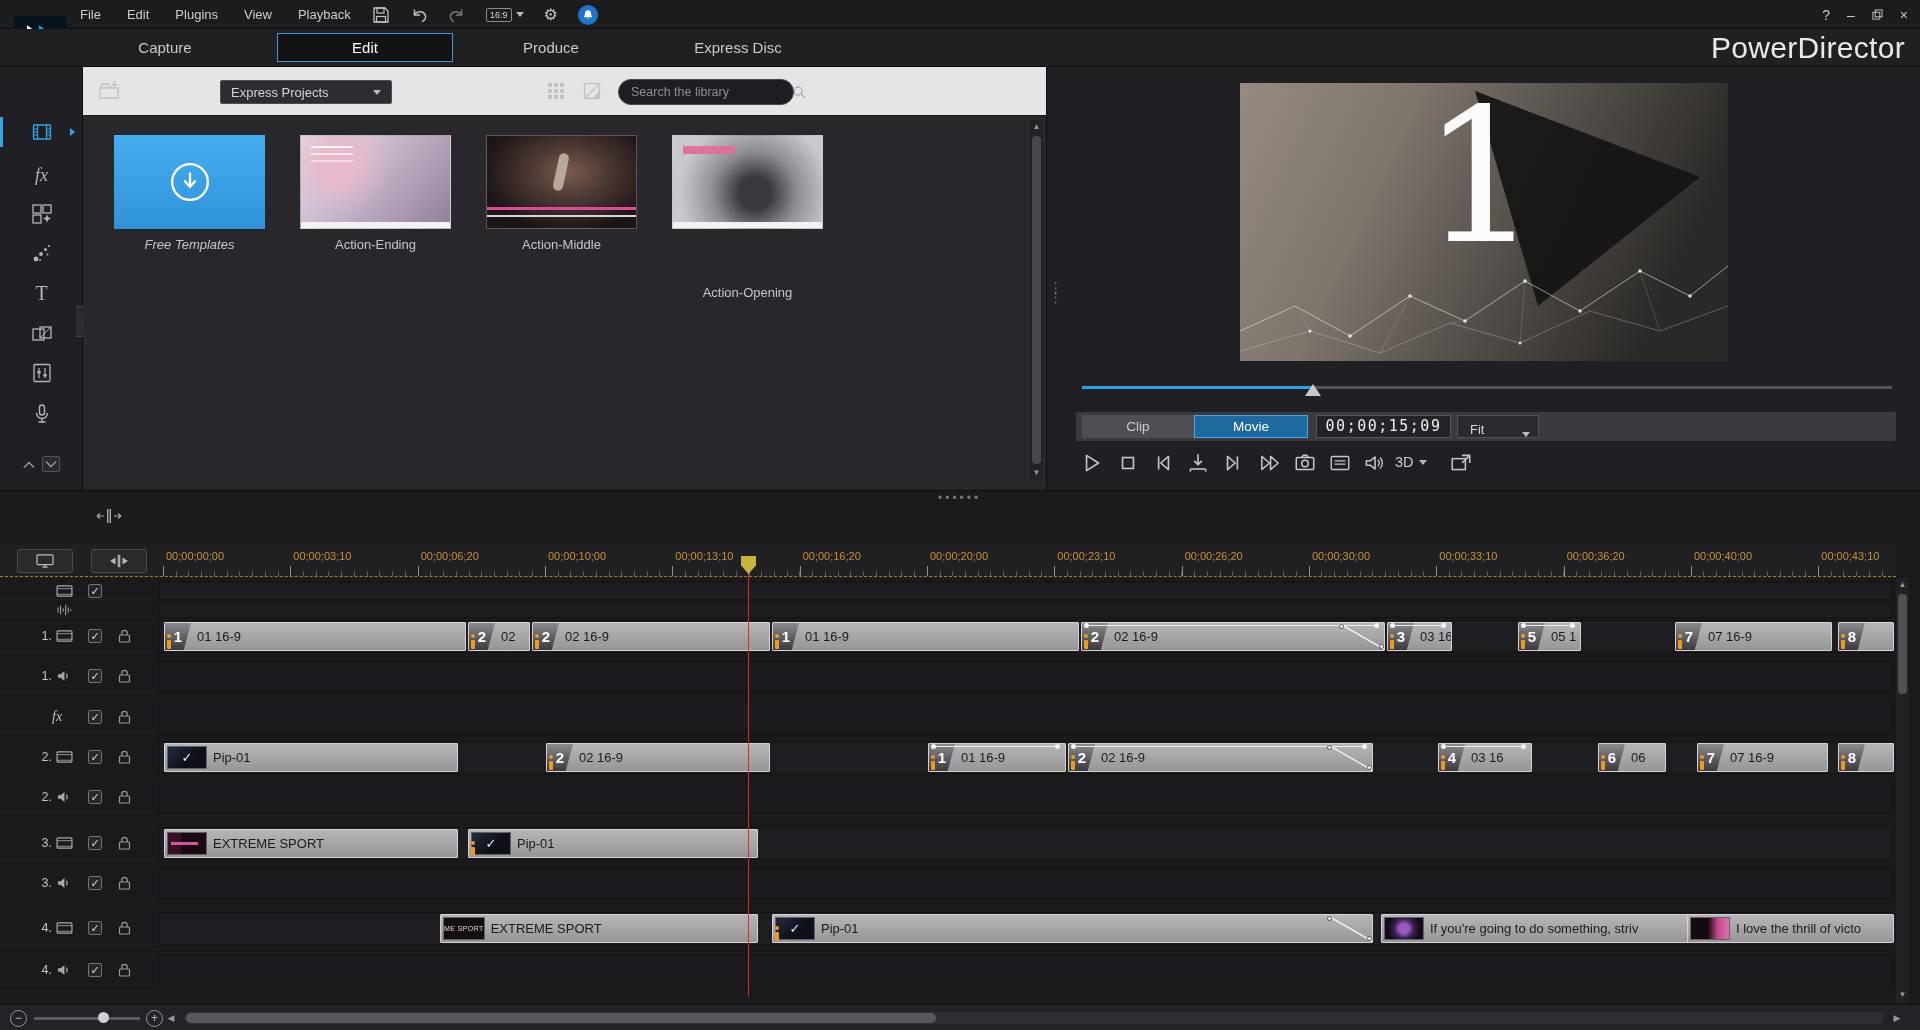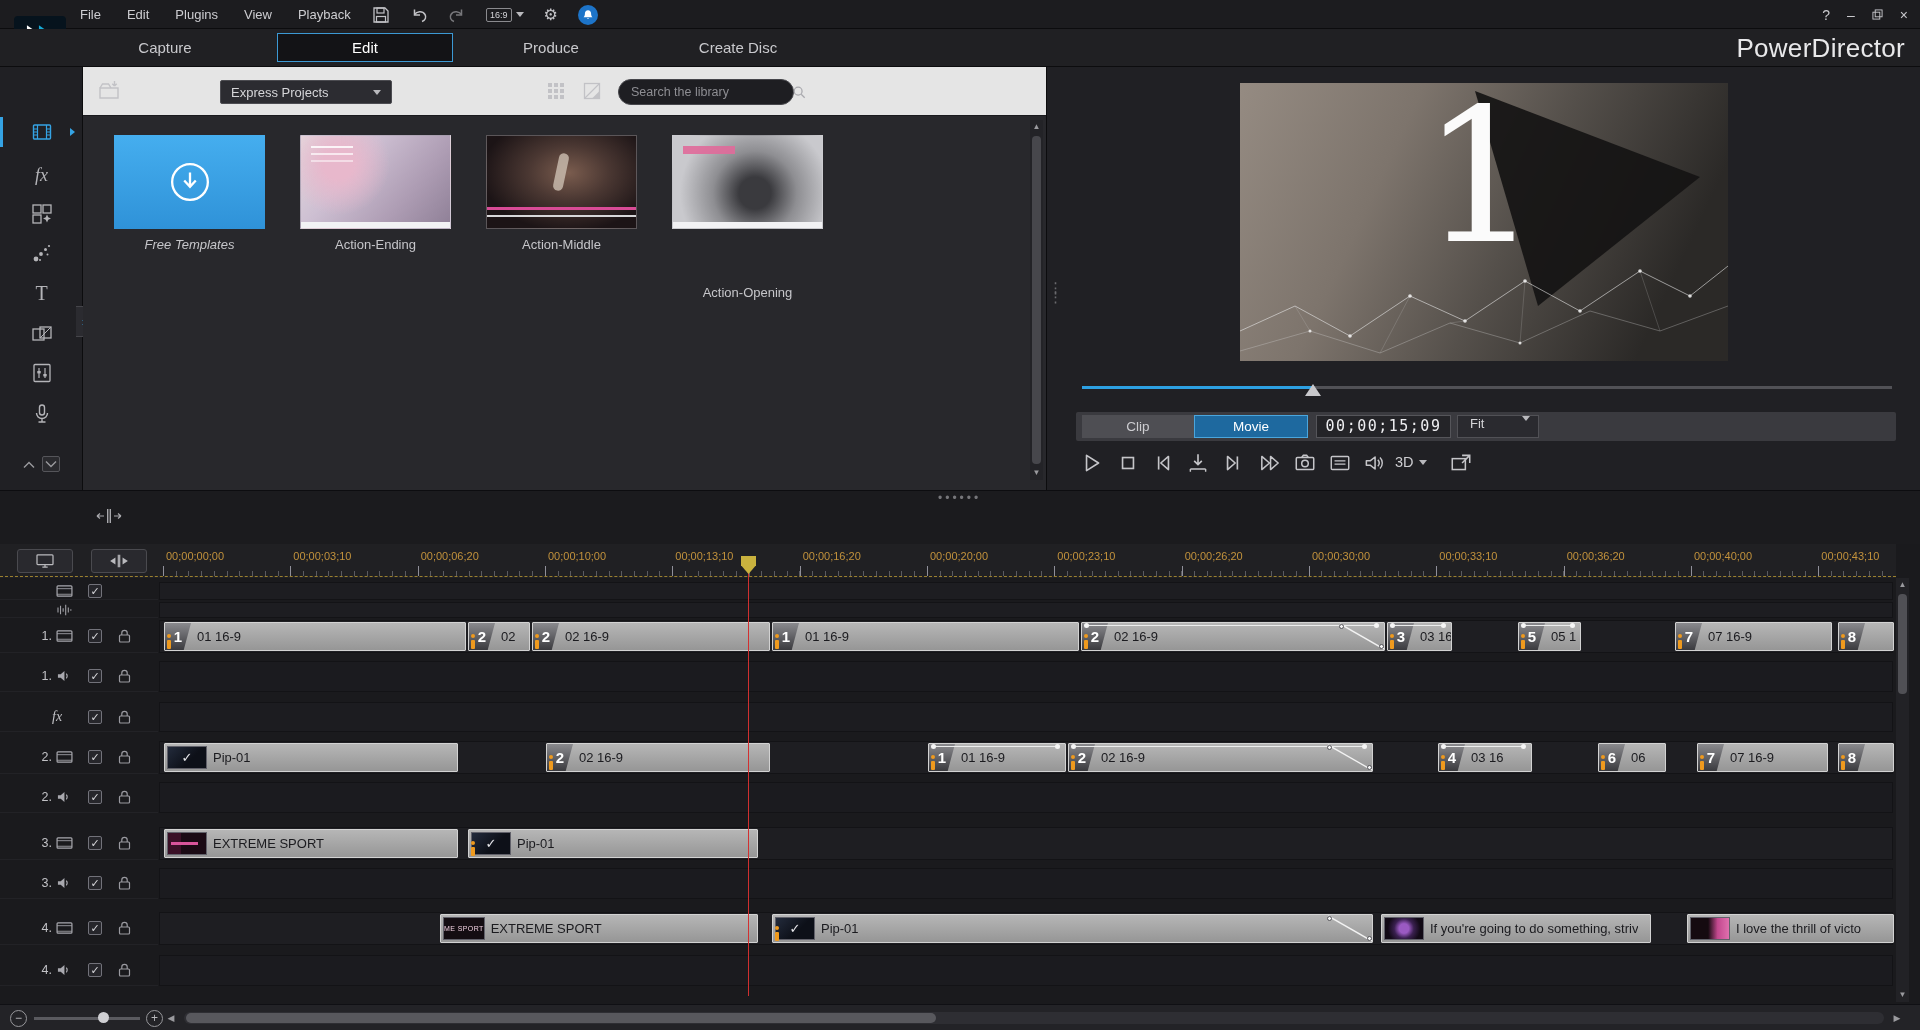--- a/index.html
+++ b/index.html
@@ -26,21 +26,21 @@
   #win-controls > span { font-size:14px; }
   #win-max svg { width:11px; height:11px; }
 
   
   #logo { position:absolute; left:14px; top:16px; width:52px; height:38px; background:#06131d; border-radius:4px;
           display:flex; align-items:center; justify-content:center; }
   #logo svg { width:34px; height:24px; }
   #tabbar { position:absolute; left:0; top:29px; width:1920px; height:38px; background:#202023; border-bottom:1px solid #0c0c0e; }
   .tab { position:absolute; top:0; height:38px; line-height:38px; text-align:center; font-size:15px; color:#c9c9cd; width:150px; }
   .tab.active { top:4px; height:29px; line-height:27px; border:1px solid #3c99d4; background:#131316; color:#fff; width:176px; }
-  #brand { position:absolute; right:15px; top:0; height:38px; line-height:38px; font-size:26px; font-weight:300; color:#e8e8ea; letter-spacing:.3px; }
+  #brand { position:absolute; right:15px; top:0; height:38px; line-height:38px; font-size:30px; font-weight:300; color:#e8e8ea; letter-spacing:.3px; }
 
   
   #sidebar { position:absolute; left:0; top:67px; width:83px; height:423px; background:#202024; border-right:1px solid #0c0c0e; }
   .room { position:absolute; left:0; width:83px; height:40px; display:flex; align-items:center; justify-content:center; color:#b4b4b8; cursor:pointer; }
   .room.active { color:#35a3e4; }
   .room.active::before { content:""; position:absolute; left:0; top:5px; bottom:5px; width:3px; background:#35a3e4; }
   .room.active::after { content:""; position:absolute; right:8px; top:50%; margin-top:-4px;
           border-left:5px solid #35a3e4; border-top:4px solid transparent; border-bottom:4px solid transparent; }
   .ric svg { width:22px; height:22px; }
   .room-fx { font-style:italic; font-family:"Liberation Serif",serif; font-size:18px; }
@@ -110,21 +110,21 @@
   #scrub-handle { position:absolute; top:317px; width:0; height:0;
       border-left:8px solid transparent; border-right:8px solid transparent; border-bottom:12px solid #c8c8cc; }
   #mode-band { position:absolute; left:29px; top:345px; width:820px; height:29px; background:#3a3a3f; border-radius:2px; }
   #clip-btn { position:absolute; left:6px; top:3px; width:112px; height:23px; background:#4e4e53; color:#cdcdd1;
       font-size:13.5px; text-align:center; line-height:23px; }
   #movie-btn { position:absolute; left:118px; top:3px; width:114px; height:23px; background:#1e699f; border:1px solid #4aa6dd;
       color:#fff; font-size:13.5px; text-align:center; line-height:21px; }
   #timecode { position:absolute; left:240px; top:3px; width:135px; height:23px; background:#242428; border:1px solid #55555a;
       color:#efeff2; font-family:"DejaVu Sans Mono",monospace; font-size:15px; letter-spacing:1.5px; text-align:center; line-height:21px; }
   #fit-dd { position:absolute; left:381px; top:3px; width:82px; height:23px; background:#2a2a2f; border:1px solid #515156;
-      color:#d5d5d8; font-size:13px; display:flex; align-items:flex-start; padding:0 8px 0 12px; }
+      color:#d5d5d8; font-size:13px; display:flex; align-items:flex-end; padding:0 8px 0 12px; }
   #fit-dd .car { margin-left:auto; color:#b9b9bd; }
   .pbic { position:absolute; width:24px; height:24px; color:#c5c5c9; top:384px; }
   .pbic svg { width:24px; height:24px; }
   #threed { position:absolute; left:348px; top:387px; color:#cdcdd1; font-size:14.5px; display:flex; gap:5px; align-items:center; }
   #threed .car { color:#b9b9bd; }
 
   
   #hdivider { position:absolute; left:0; top:490px; width:1920px; height:54px; background:#1b1b1e; border-top:1px solid #0d0d10; }
   #hdots { position:absolute; left:938px; top:0px; color:#76767a; font-size:12px; letter-spacing:3px; }
   #dock-icon { position:absolute; left:95px; top:16px; width:28px; height:18px; color:#a9a9ad; }
@@ -262,21 +262,21 @@
     <svg viewBox="0 0 30 22">
         <path d="M3 2 L16 11 L3 20 Z" fill="#ffffff"></path>
         <path d="M14 2 L27 11 L14 20 Z" fill="#18b8e6" opacity="0.92"></path>
       </svg>
   </div>
   <div id="tabbar">
     <div id="tabs">
         <div class="tab" style="left: 90px;">Capture</div>
         <div class="tab active" style="left: 277px;">Edit</div>
         <div class="tab" style="left: 476px;">Produce</div>
-        <div class="tab" style="left: 663px;">Create Disc</div>
+        <div class="tab" style="left: 663px;">Express Disc</div>
       </div>
     <div id="brand">PowerDirector</div>
   </div>
 
   <div id="sidebar">
     <div id="rooms">
         <div class="room active" style="top: 45px;">
           <span class="ric">
             <svg viewBox="0 0 22 22">
               <rect x="2.5" y="4" width="17" height="14" rx="1" fill="none" stroke="currentColor" stroke-width="1.4"></rect>
@@ -874,21 +874,21 @@
             <span class="clbl">Pip-01</span>
             <span class="fade">
               <svg preserveAspectRatio="none" viewBox="0 0 44 30">
                 <path d="M0 1L44 29" stroke="#f2f2f2" stroke-width="1.4" fill="none"></path>
               </svg>
             </span>
             <span class="kdot" style="right:40px;top:1px;"></span>
             <span class="kdot" style="right:0;bottom:1px;"></span>
             <span class="imark"></span>
           </div>
-          <div class="clip" style="left: 1221px; width: 270px;">
+          <div class="clip" style="left: 1221px; width: 336px;">
             <span class="thumb th-quote1"></span>
             <span class="clbl">If you're going to do something, striv</span>
           </div>
           <div class="clip" style="left: 1527px; width: 207px;">
             <span class="thumb th-quote2"></span>
             <span class="clbl">I love the thrill of victo</span>
           </div>
         </div>
         <div class="lane audio" style="top: 411px; height: 31px;"></div>
       </div>

